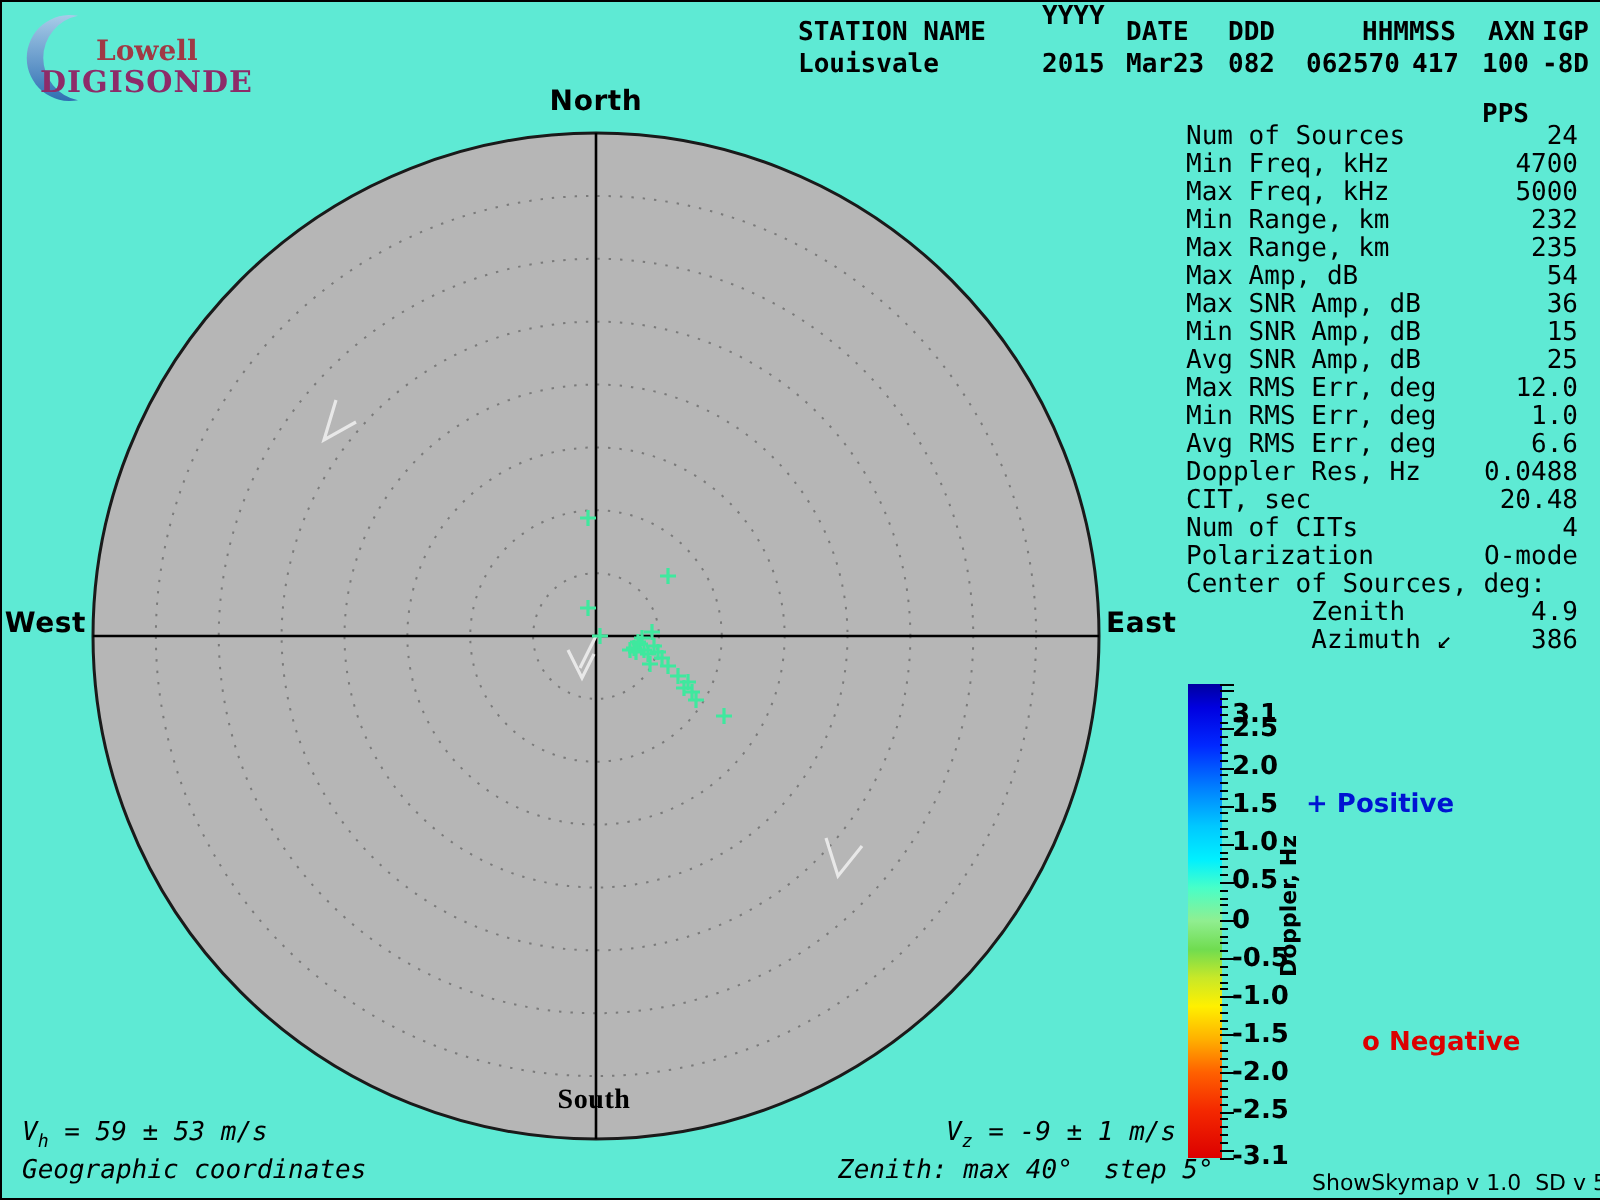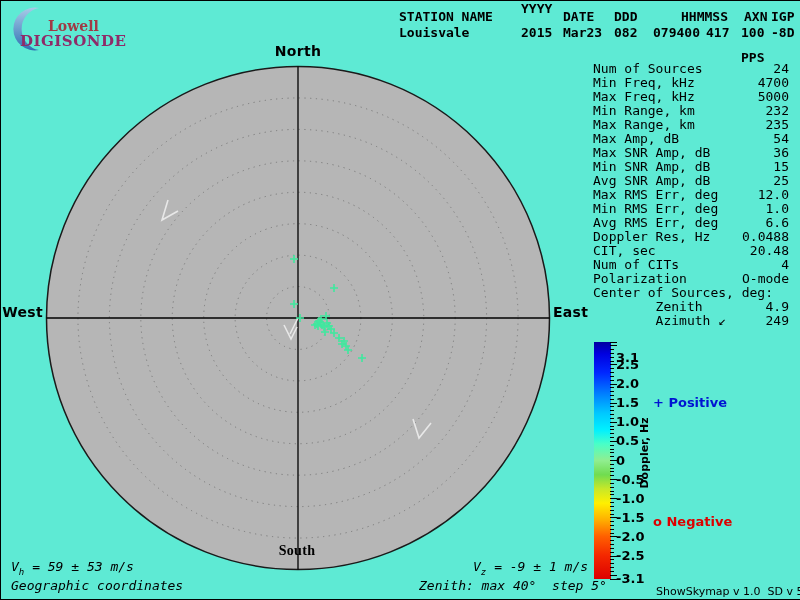--- a/index.html
+++ b/index.html
@@ -58,21 +58,21 @@
   <div id="hdr">
       <div class="hcol" style="left: 398px; top: 8px;">STATION NAME</div>
       <div class="hcol" style="left: 398px; top: 24px;">Louisvale</div>
       <div class="hcol" style="left: 520px; top: 0;">YYYY</div>
       <div class="hcol" style="left: 520px; top: 24px;">2015</div>
       <div class="hcol" style="left: 562px; top: 8px;">DATE</div>
       <div class="hcol" style="left: 562px; top: 24px;">Mar23</div>
       <div class="hcol" style="left: 613px; top: 8px;">DDD</div>
       <div class="hcol" style="left: 613px; top: 24px; text-align: center;">082</div>
       <div class="hcol" style="left: 652px; top: 8px; margin-left: 28px;">HHMMSS</div>
-      <div class="hcol" style="left: 652px; top: 24px;">079400</div>
+      <div class="hcol" style="left: 652px; top: 24px;">062570</div>
       <div class="hcol" style="left: 743px; top: 8px;">AXN</div>
       <div class="hcol" style="left: 705px; top: 24px;">417</div>
       <div class="hcol" style="left: 740px; top: 8px; margin-top: 41px;">PPS</div>
       <div class="hcol" style="left: 740px; top: 24px;">100</div>
       <div class="hcol" style="left: 770px; top: 8px;">IGP</div>
       <div class="hcol" style="left: 770px; top: 24px;">-8D</div>
     </div>
 
   <svg id="skymap" width="798" height="598" viewBox="0 0 798 598" style="position:absolute;left:0;top:0;">
       <circle cx="297" cy="317" r="251.5" fill="#b6b6b6" stroke="#1a1a1a" stroke-width="1.5"></circle>
@@ -132,21 +132,21 @@
       <div class="srow"><div>Avg SNR Amp, dB</div><div>25</div></div>
       <div class="srow"><div>Max RMS Err, deg</div><div>12.0</div></div>
       <div class="srow"><div>Min RMS Err, deg</div><div>1.0</div></div>
       <div class="srow"><div>Avg RMS Err, deg</div><div>6.6</div></div>
       <div class="srow"><div>Doppler Res, Hz</div><div>0.0488</div></div>
       <div class="srow"><div>CIT, sec</div><div>20.48</div></div>
       <div class="srow"><div>Num of CITs</div><div>4</div></div>
       <div class="srow"><div>Polarization</div><div>O-mode</div></div>
       <div class="srow"><div>Center of Sources, deg:</div><div></div></div>
       <div class="srow"><div>        Zenith</div><div>4.9</div></div>
-      <div class="srow"><div>        Azimuth ↙</div><div>249</div></div>
+      <div class="srow"><div>        Azimuth ↙</div><div>386</div></div>
     </div>
 
   <div id="cbar" style="background: linear-gradient(rgb(0, 0, 160) 0%, rgb(0, 0, 224) 5%, rgb(0, 40, 255) 13%, rgb(0, 128, 255) 22%, rgb(0, 200, 255) 30%, rgb(0, 240, 255) 37%, rgb(72, 255, 200) 43%, rgb(144, 238, 144) 50%, rgb(112, 220, 80) 56%, rgb(200, 232, 40) 62%, rgb(255, 240, 0) 68%, rgb(255, 176, 0) 75%, rgb(255, 96, 0) 82%, rgb(244, 40, 0) 90%, rgb(220, 0, 0) 100%);"></div>
   <div id="cticks">
       <div class="ctick" style="top: -0.5px; width: 7px;"></div>
       <div class="ctick" style="top: 3.32258px; width: 7px;"></div>
       <div class="ctick" style="top: 7.14516px; width: 4px;"></div>
       <div class="ctick" style="top: 10.9677px; width: 4px;"></div>
       <div class="ctick" style="top: 14.7903px; width: 4px;"></div>
       <div class="ctick" style="top: 18.6129px; width: 4px;"></div>
@@ -203,21 +203,21 @@
       <div class="ctick" style="top: 213.565px; width: 7px;"></div>
       <div class="ctick" style="top: 217.387px; width: 4px;"></div>
       <div class="ctick" style="top: 221.21px; width: 4px;"></div>
       <div class="ctick" style="top: 225.032px; width: 4px;"></div>
       <div class="ctick" style="top: 228.855px; width: 4px;"></div>
       <div class="ctick" style="top: 232.677px; width: 7px;"></div>
       <div class="ctick" style="top: 236.5px; width: 7px;"></div>
     </div>
   <div id="cbtitle">Doppler, Hz</div>
   <div class="legend" style="top: 394px; color: rgb(0, 20, 210);">+ Positive</div>
-  <div class="legend" style="top: 513px; color: rgb(220, 0, 0);">o Negative</div>
+  <div class="legend" style="top: 513px; color: rgb(220, 0, 0); margin-left: 28px;">o Negative</div>
 
   <div class="foot-it" style="left:10px;top:558px;font-size:13px;"><span>V</span><sub>h</sub><span> = 59 ± 53 m/s</span></div>
   <div class="foot-it" style="left:10px;top:577px;font-size:13px;">Geographic coordinates</div>
   <div class="foot-it" style="left:472px;top:558px;font-size:13px;"><span>V</span><sub>z</sub><span> = -9 ± 1 m/s</span></div>
   <div class="foot-it" style="left:418px;top:577px;font-size:13px;">Zenith: max 40°  step 5°</div>
   <div id="credit">ShowSkymap v 1.0  SD v 5.1</div>
 
 <div class="clab" style="top: 349px;">3.1</div>
     <div class="clab" style="top: 355.935px;">2.5</div>
     <div class="clab" style="top: 375.048px;">2.0</div>

